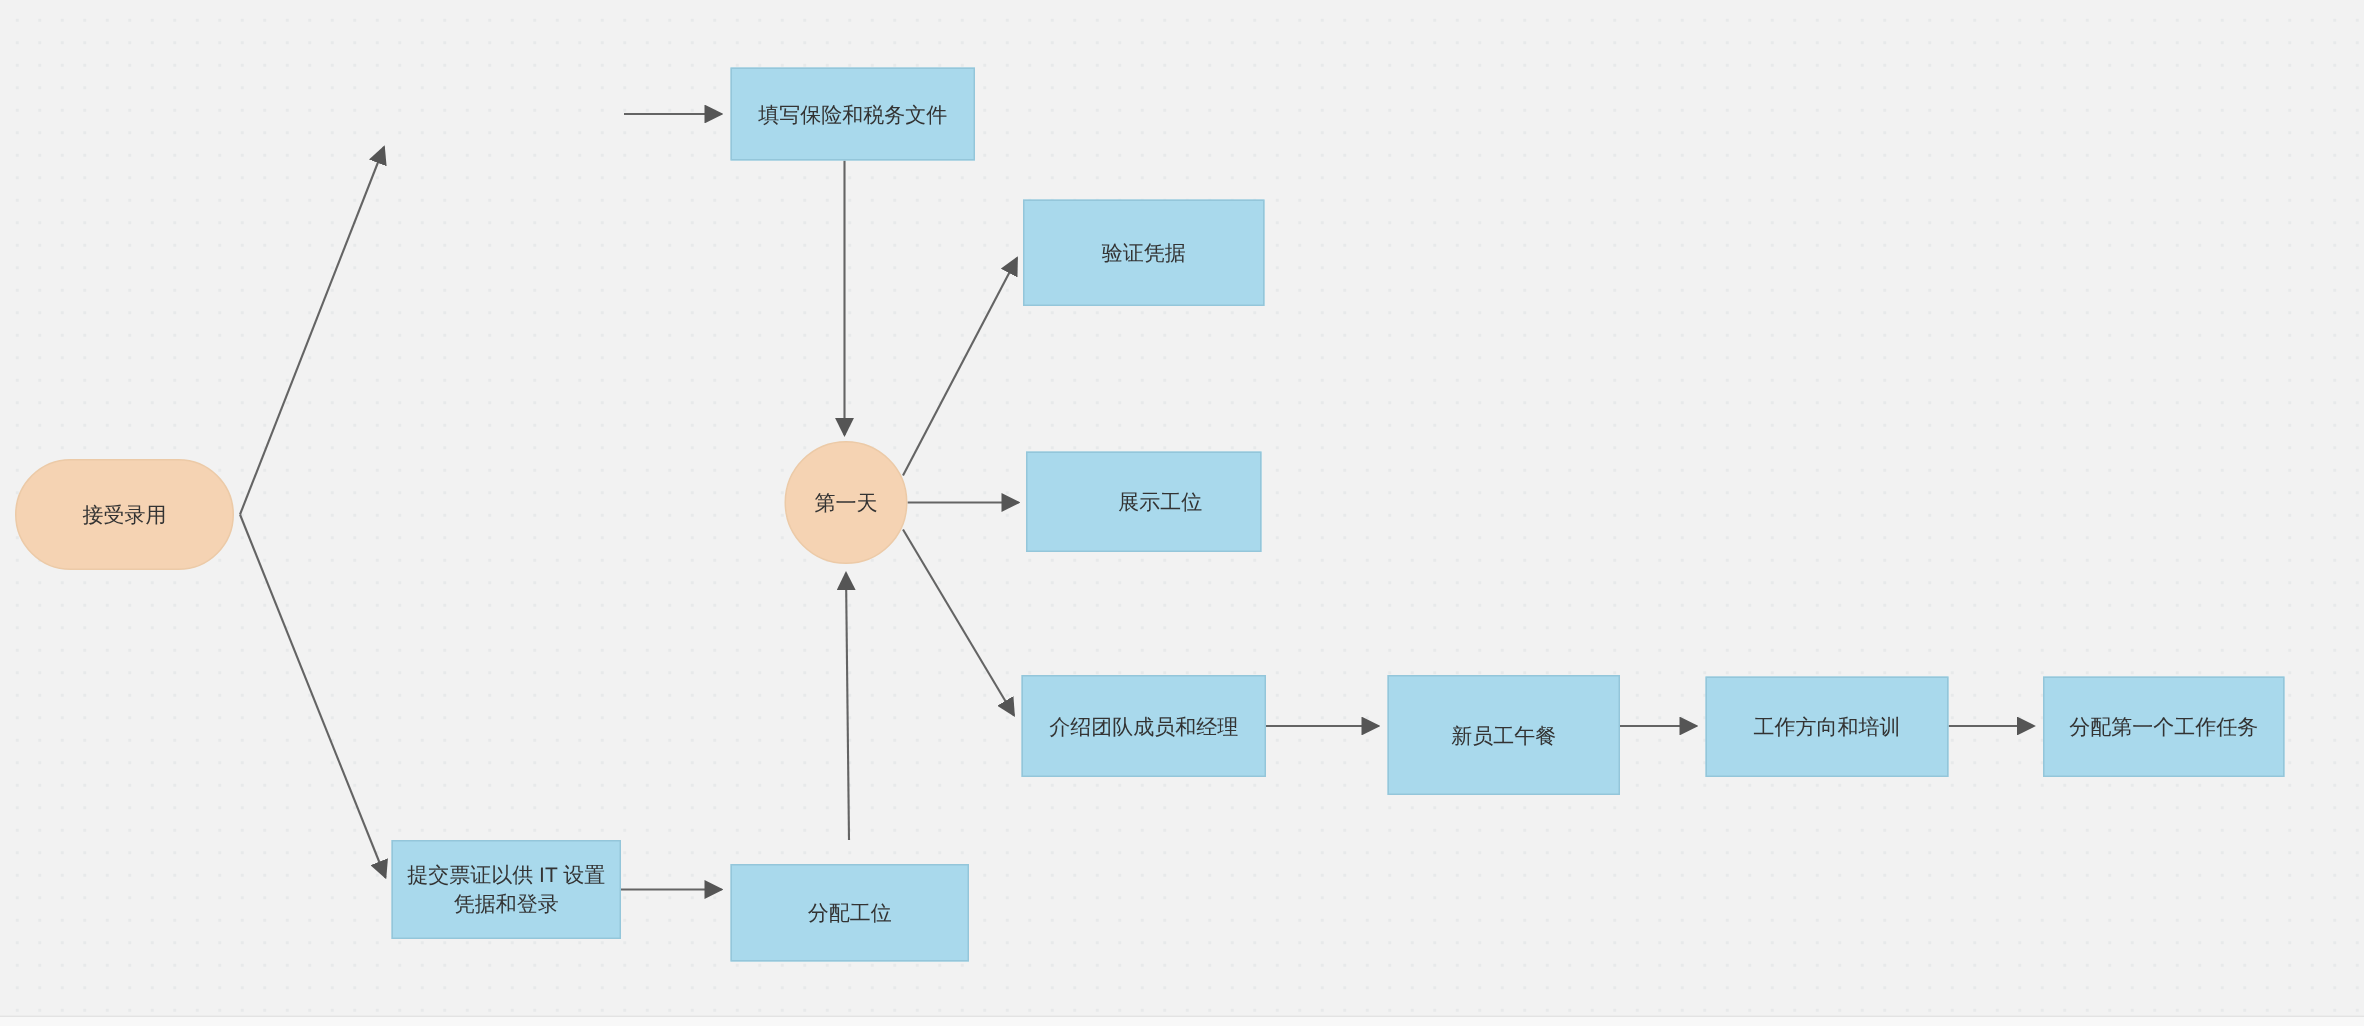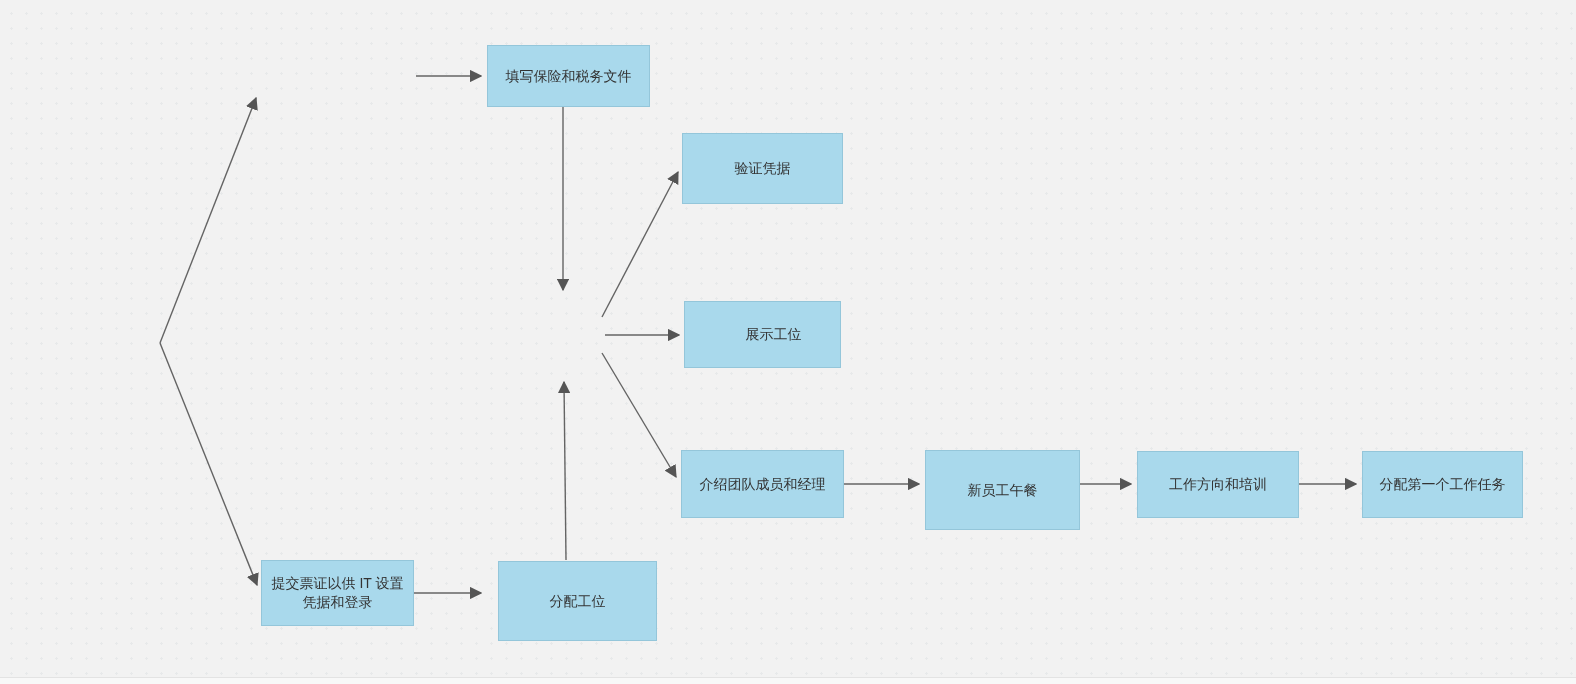--- a/index.html
+++ b/index.html
@@ -77,30 +77,36 @@
       <line x1="566" y1="560" x2="564" y2="382" marker-end="url(#arrow)"></line>
       <line x1="602" y1="317" x2="678" y2="172" marker-end="url(#arrow)"></line>
       <line x1="605" y1="335" x2="679" y2="335" marker-end="url(#arrow)"></line>
       <line x1="602" y1="353" x2="676" y2="477" marker-end="url(#arrow)"></line>
       <line x1="844" y1="484" x2="919" y2="484" marker-end="url(#arrow)"></line>
       <line x1="1080" y1="484" x2="1131" y2="484" marker-end="url(#arrow)"></line>
       <line x1="1299" y1="484" x2="1356" y2="484" marker-end="url(#arrow)"></line>
     </g>
   </svg>
 
+  <div class="node pill" style="left:10px; top:306px; width:146px; height:74px;">
+    <span>接受录用</span>
+  </div>
 
 
   <div class="node rect" style="left:487px; top:45px; width:163px; height:62px;">
     <span>填写保险和税务文件</span>
   </div>
 
   <div class="node rect" style="left:682px; top:133px; width:161px; height:71px;">
     <span>验证凭据</span>
   </div>
 
+  <div class="node circle" style="left:523px; top:294px; width:82px; height:82px;">
+    <span>第一天</span>
+  </div>
 
   <div class="node rect" style="left:684px; top:301px; width:157px; height:67px;padding-left:28px;">
     <span>展示工位</span>
   </div>
 
   <div class="node rect" style="left:681px; top:450px; width:163px; height:68px;">
     <span>介绍团队成员和经理</span>
   </div>
 
   <div class="node rect" style="left:925px; top:450px; width:155px; height:80px;">
@@ -112,19 +118,19 @@
   </div>
 
   <div class="node rect" style="left:1362px; top:451px; width:161px; height:67px;">
     <span>分配第一个工作任务</span>
   </div>
 
   <div class="node rect" style="left:261px; top:560px; width:153px; height:66px;">
     <span>提交票证以供 IT 设置凭据和登录</span>
   </div>
 
-  <div class="node rect" style="left:487px; top:561px; width:159px; height:80px;margin-left:11px;">
+  <div class="node rect" style="left:487px; top:576px; width:159px; height:65px;">
     <span>分配工位</span>
   </div>
 
   <div class="scroll-strip"></div>
 
 </div>
 
 </body></html>

